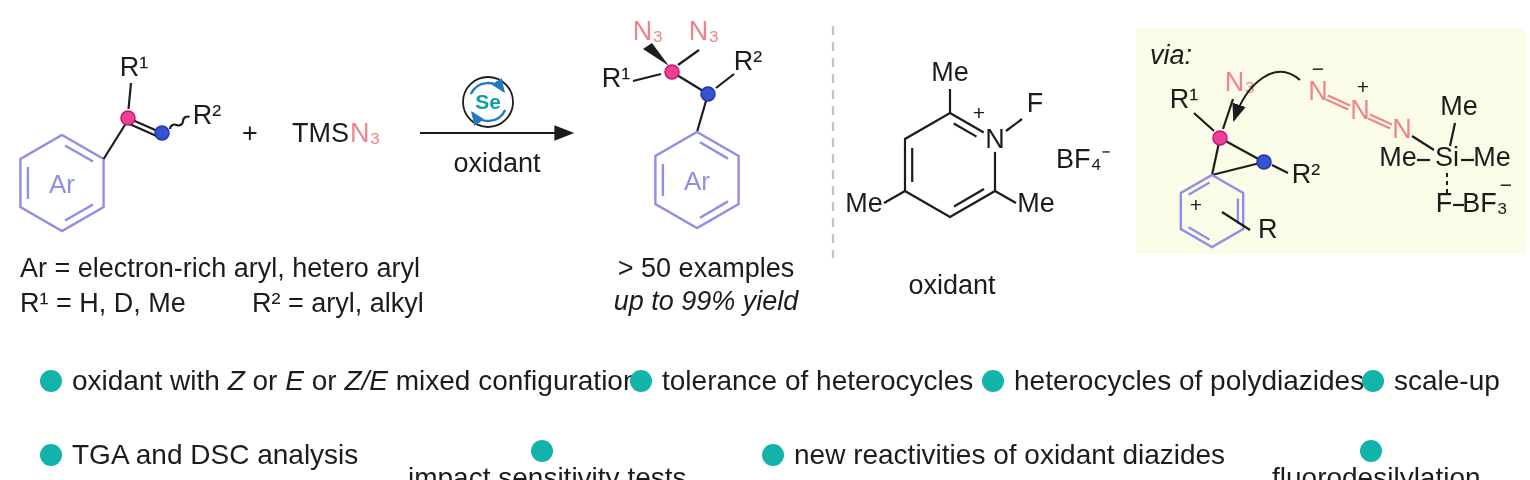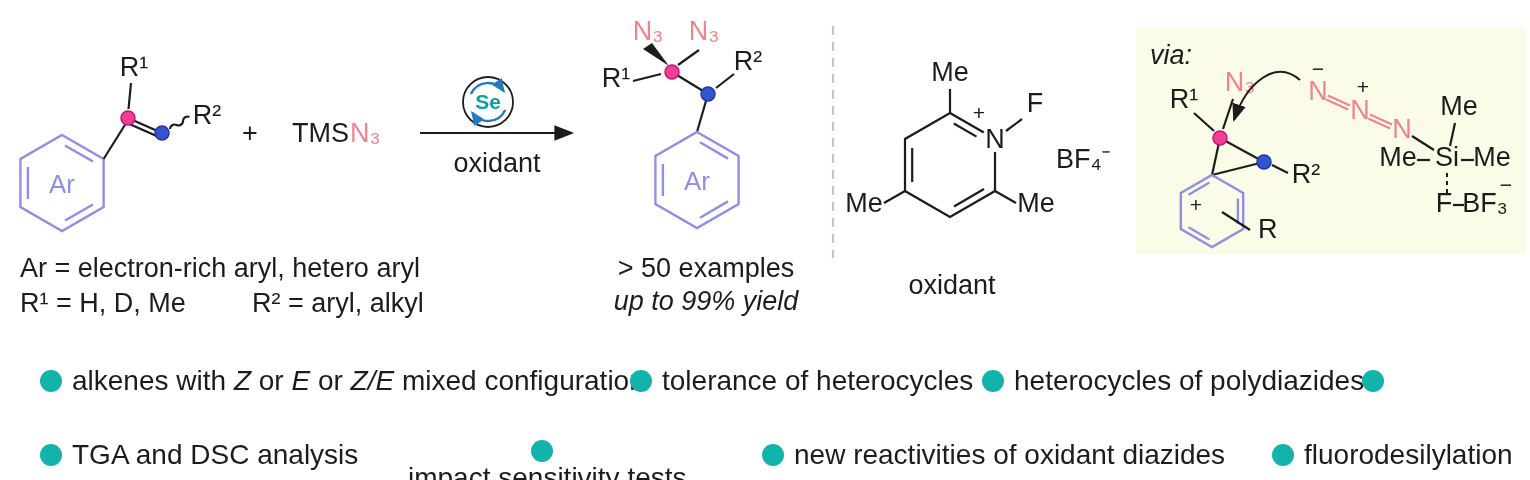--- a/index.html
+++ b/index.html
@@ -193,48 +193,49 @@
       <text class="tk" x="1485" y="212" text-anchor="middle">BF₃</text>
       <text class="tks" x="1506" y="192" text-anchor="middle">−</text>
     </g>
   </g>
 </svg>
 
 
 <div>
   <div class="feature" style="left:40px;top:366px;">
     <span class="dot"></span>
-    <span><span>alkenes with </span><i>Z</i><span> or </span><i>E</i><span> or </span><i>Z/E</i><span> mixed configuration</span></span>
+    <span><span>oxidant with </span><i>Z</i><span> or </span><i>E</i><span> or </span><i>Z/E</i><span> mixed configuration</span></span>
   </div>
   <div class="feature" style="left:630px;top:366px;text-align:center;">
     <span class="dot"></span>
     <span>tolerance of heterocycles</span>
   </div>
   <div class="feature" style="left:982px;top:366px;">
     <span class="dot"></span>
     <span>heterocycles of polydiazides</span>
   </div>
   <div class="feature" style="left:1362px;top:366px;">
     <span class="dot"></span>
+    <span>scale-up</span>
   </div>
 </div>
 
 
 <div>
   <div class="feature" style="left:40px;top:440px;">
     <span class="dot"></span>
     <span>TGA and DSC analysis</span>
   </div>
   <div class="feature" style="left:408px;top:440px;flex-direction:column;">
     <span class="dot"></span>
     <span>impact sensitivity tests</span>
   </div>
   <div class="feature" style="left:762px;top:440px;">
     <span class="dot"></span>
     <span>new reactivities of oxidant diazides</span>
   </div>
-  <div class="feature" style="left:1272px;top:440px;">
+  <div class="feature" style="left:1272px;top:440px;flex-direction:column;">
     <span class="dot"></span>
     <span>fluorodesilylation</span>
   </div>
 </div>
 
 </div>
 
 </body></html>

